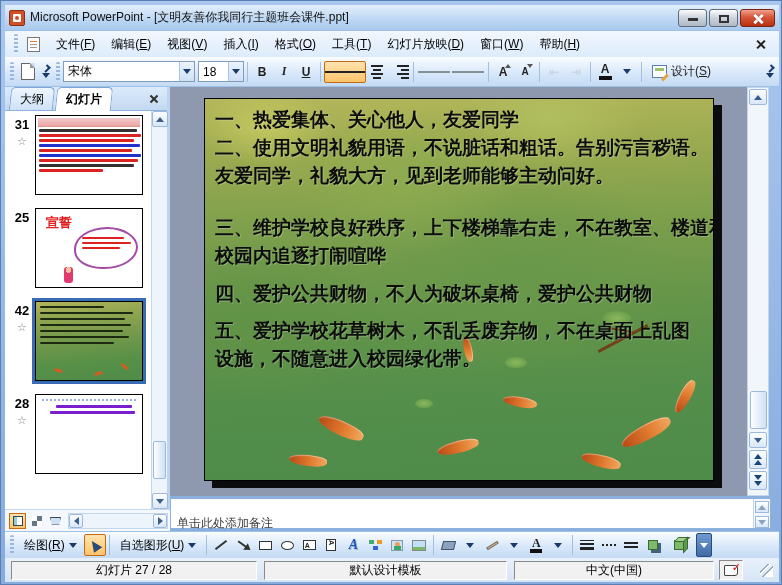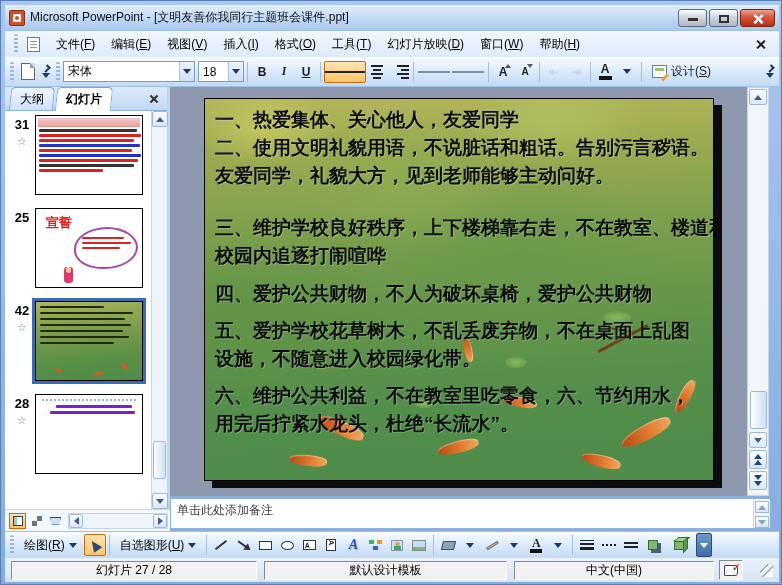--- a/index.html
+++ b/index.html
@@ -126,21 +126,21 @@
 .twig:after{content:"";position:absolute;left:18px;top:-8px;width:24px;height:2px;background:#6d4319;transform:rotate(38deg)}
 
 #mainvsb{position:absolute;left:746px;top:86px;width:22px;height:409px;background:#f2f6fb;border:1px solid #c4d6ec}
 #mainvsb .sbtn{width:18px;height:16px;left:1px}
 .dbl{display:flex;flex-direction:column;gap:1px;align-items:center}
 .dbl i{display:block;width:0;height:0;border-left:4px solid transparent;border-right:4px solid transparent}
 .dbl.up i{border-bottom:5px solid #16457c}
 .dbl.dn i{border-top:5px solid #16457c}
 
 #notes{position:absolute;left:169px;top:497px;width:601px;height:31px;background:#fff;border:1px solid #8db2e0;display:flex}
-#notes .txt{flex:1;font-size:12px;color:#3c3c3c;padding:3px 6px}
+#notes .txt{flex:1;font-size:12px;color:#3c3c3c;padding:16px 6px}
 #notessb{width:17px;background:#f2f6fb;border-left:1px solid #c4d6ec;display:flex;flex-direction:column;align-items:center;justify-content:flex-start;padding-top:2px;gap:3px}
 #notessb .ns{width:14px;height:12px;background:linear-gradient(#fdfeff,#d9e7f8);border:1px solid #9cb9dd;display:flex;align-items:center;justify-content:center}
 
 #drawbar{position:absolute;left:4px;top:530px;width:774px;height:27px;display:flex;align-items:center;background:linear-gradient(#fafcff,#d8e8fa 55%,#c4daf4);border-top:1px solid #9ec1e8;font-size:12px;padding:0 2px}
 .dlabel{display:flex;align-items:center;padding:2px 6px;border:1px solid transparent}
 .dlabel .tri{margin-left:4px}
 .ic-arrow{width:0;height:0;border-left:5px solid transparent;border-right:5px solid transparent;border-bottom:11px solid #2b4a77;transform:rotate(-35deg)}
 .ic-line{width:14px;height:2px;background:#333;transform:rotate(-38deg)}
 .ic-larrow{width:13px;height:2px;background:#333;transform:rotate(35deg);position:relative}
 .ic-larrow:after{content:"";position:absolute;right:-2px;top:-3px;border-left:6px solid #333;border-top:4px solid transparent;border-bottom:4px solid transparent}
@@ -416,24 +416,20 @@
             <div class="line">三、维护学校良好秩序，上下楼梯靠右走，不在教室、楼道和</div>
             <div class="line">校园内追逐打闹喧哗</div>
           </div>
           <div class="para">
             <div class="line">四、爱护公共财物，不人为破坏桌椅，爱护公共财物</div>
           </div>
           <div class="para">
             <div class="line">五、爱护学校花草树木，不乱丢废弃物，不在桌面上乱图</div>
             <div class="line">设施，不随意进入校园绿化带。</div>
           </div>
-          <div class="para">
-            <div class="line">六、维护公共利益，不在教室里吃零食，六、节约用水，</div>
-            <div class="line">用完后拧紧水龙头，杜绝“长流水”。</div>
-          </div>
         </div>
     </div>
   </div>
 
   <div id="mainvsb">
     <div class="sbtn" style="top:1px">
         <span class="tri-u"></span>
       </div>
     <div class="sthumb" style="left:2px;top:303px;height:38px;width:17px"></div>
     <div class="sbtn" style="top:344px">

